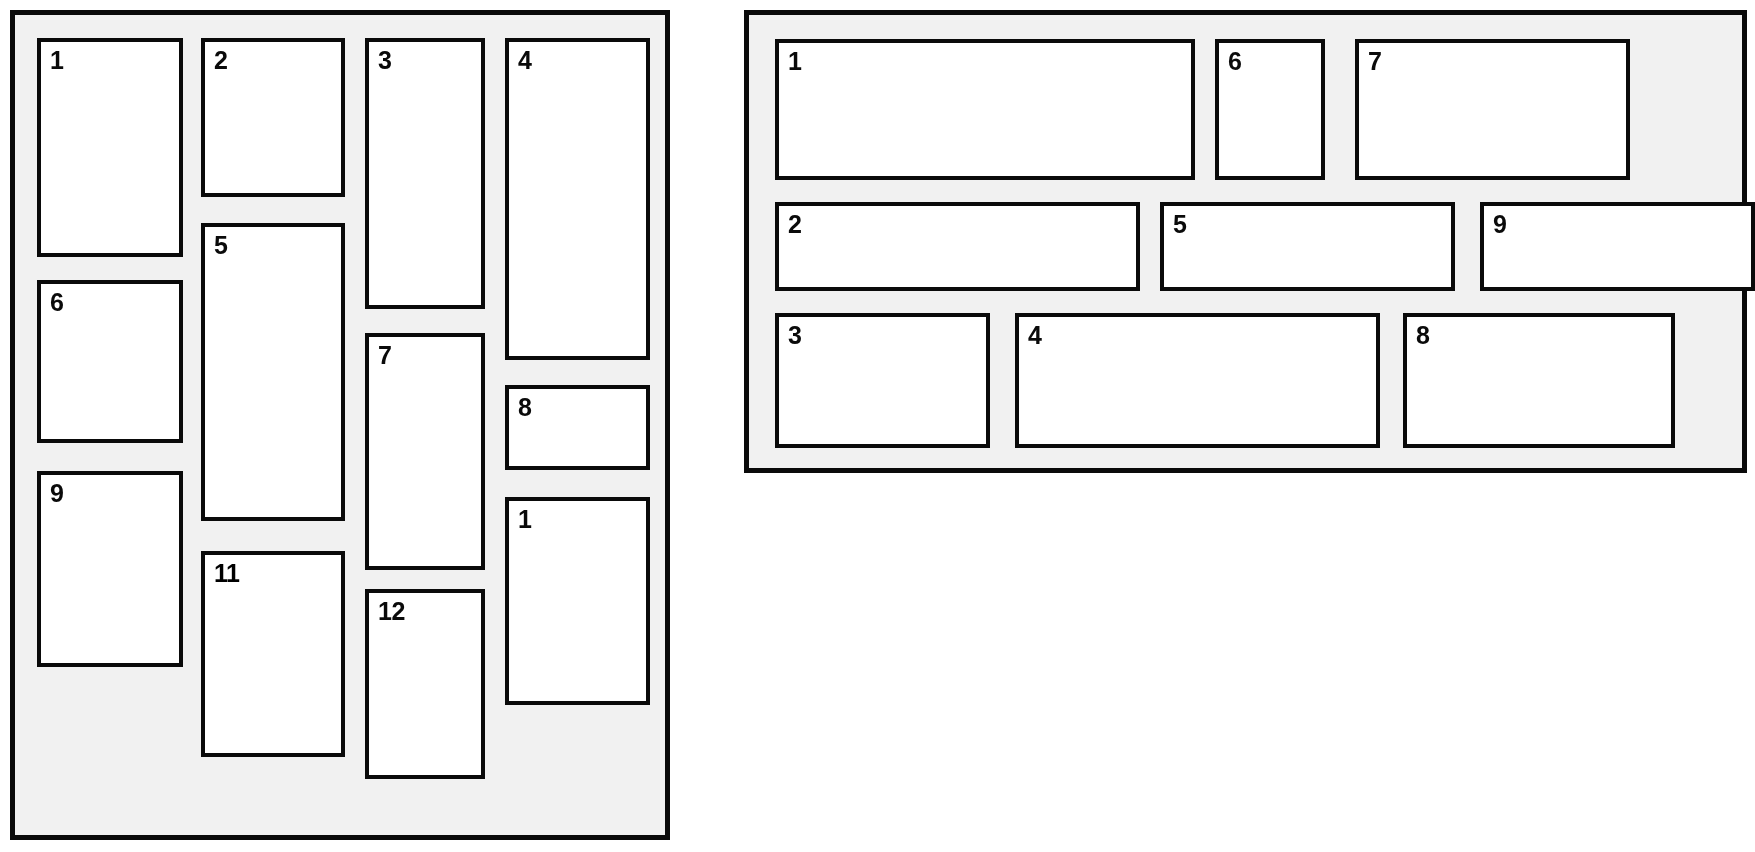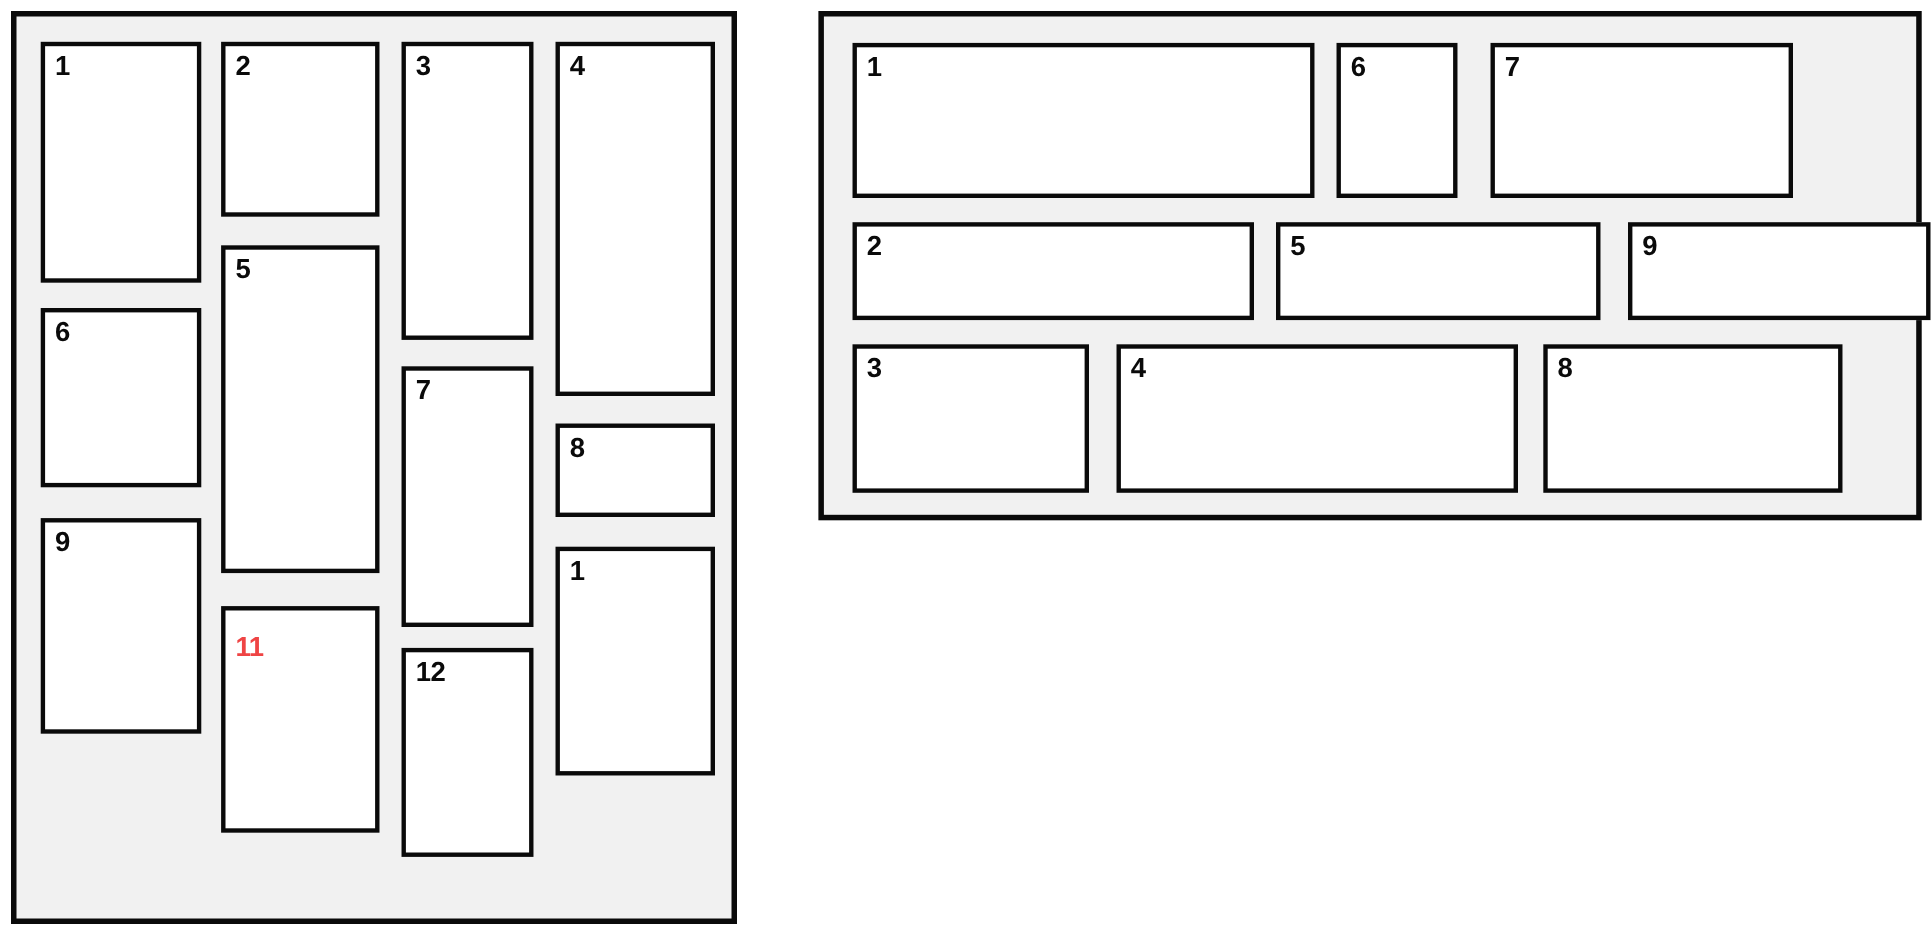--- a/index.html
+++ b/index.html
@@ -99,21 +99,21 @@
       <div class="region" style="left: 490px; top: 370px; width: 145px; height: 85px; background: rgb(255, 255, 255); border-color: rgb(10, 10, 10);">
         <span class="region-label" style="color: rgb(10, 10, 10);">8</span>
       </div>
       <div class="region" style="left: 22px; top: 456px; width: 146px; height: 196px; background: rgb(255, 255, 255); border-color: rgb(10, 10, 10);">
         <span class="region-label" style="color: rgb(10, 10, 10);">9</span>
       </div>
       <div class="region" style="left: 490px; top: 482px; width: 145px; height: 208px; background: rgb(255, 255, 255); border-color: rgb(10, 10, 10);">
         <span class="region-label" style="color: rgb(10, 10, 10);">1</span>
       </div>
       <div class="region" style="left: 186px; top: 536px; width: 144px; height: 206px; background: rgb(255, 255, 255); border-color: rgb(10, 10, 10);">
-        <span class="region-label" style="color: #ef4444; margin-top: 15px;">11</span>
+        <span class="region-label" style="color: #000000;">11</span>
       </div>
       <div class="region" style="left: 350px; top: 574px; width: 120px; height: 190px; background: rgb(255, 255, 255); border-color: rgb(10, 10, 10);">
         <span class="region-label" style="color: rgb(10, 10, 10);">12</span>
       </div>
     </div>
 
   <div class="panel" id="panel-right" style="left: 744px; top: 10px; width: 1003px; height: 463px; background: rgb(241, 241, 241); border-color: rgb(10, 10, 10);">
       <div class="region" style="left: 26px; top: 24px; width: 420px; height: 141px; background: rgb(255, 255, 255); border-color: rgb(10, 10, 10);">
         <span class="region-label" style="color: rgb(10, 10, 10);">1</span>
       </div>

